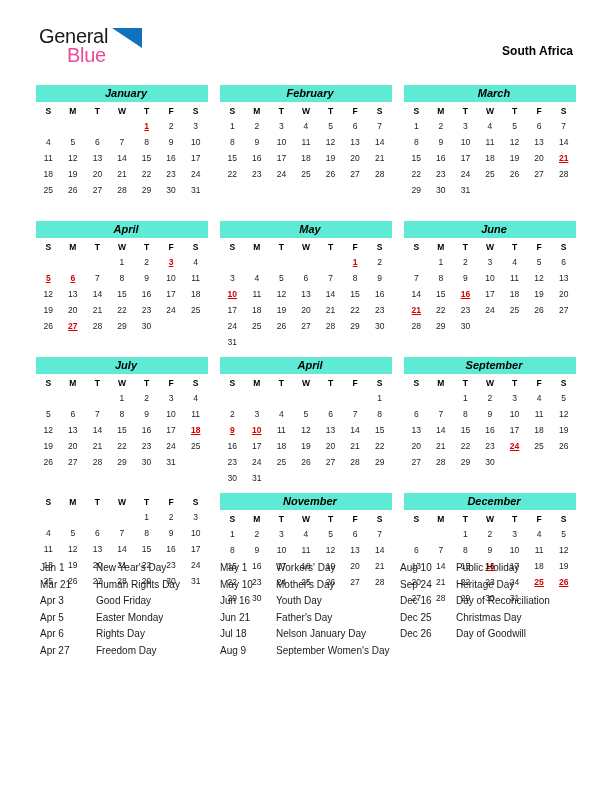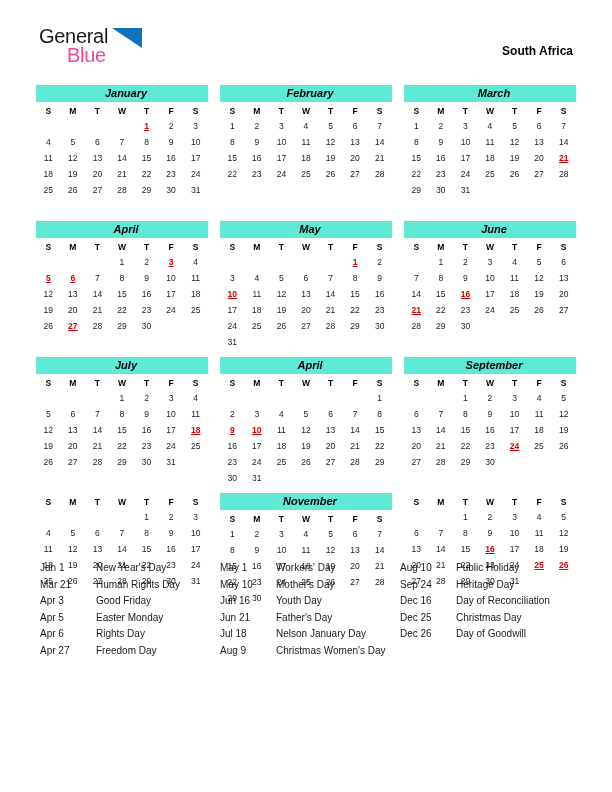--- a/index.html
+++ b/index.html
@@ -969,20 +969,21 @@
               <td class="empty">&nbsp;</td>
               <td class="empty">&nbsp;</td>
               <td class="empty">&nbsp;</td>
               <td class="empty">&nbsp;</td>
               <td class="empty">&nbsp;</td>
             </tr>
           </tbody>
         </table>
       </div>
       <div class="month">
+        <div class="month-title">December</div>
         <table class="cal">
           <thead>
             <tr>
               <th>S</th>
               <th>M</th>
               <th>T</th>
               <th>W</th>
               <th>T</th>
               <th>F</th>
               <th>S</th>
@@ -1092,21 +1093,21 @@
       <div class="legend-item">
         <span class="legend-date">Jun 21</span>
         <span class="legend-name">Father's Day</span>
       </div>
       <div class="legend-item">
         <span class="legend-date">Jul 18</span>
         <span class="legend-name">Nelson January Day</span>
       </div>
       <div class="legend-item">
         <span class="legend-date">Aug 9</span>
-        <span class="legend-name">Christmas Women's Day</span>
+        <span class="legend-name">September Women's Day</span>
       </div>
     </div>
     <div class="legend-col">
       <div class="legend-item">
         <span class="legend-date">Aug 10</span>
         <span class="legend-name">Public Holiday</span>
       </div>
       <div class="legend-item">
         <span class="legend-date">Sep 24</span>
         <span class="legend-name">Heritage Day</span>

